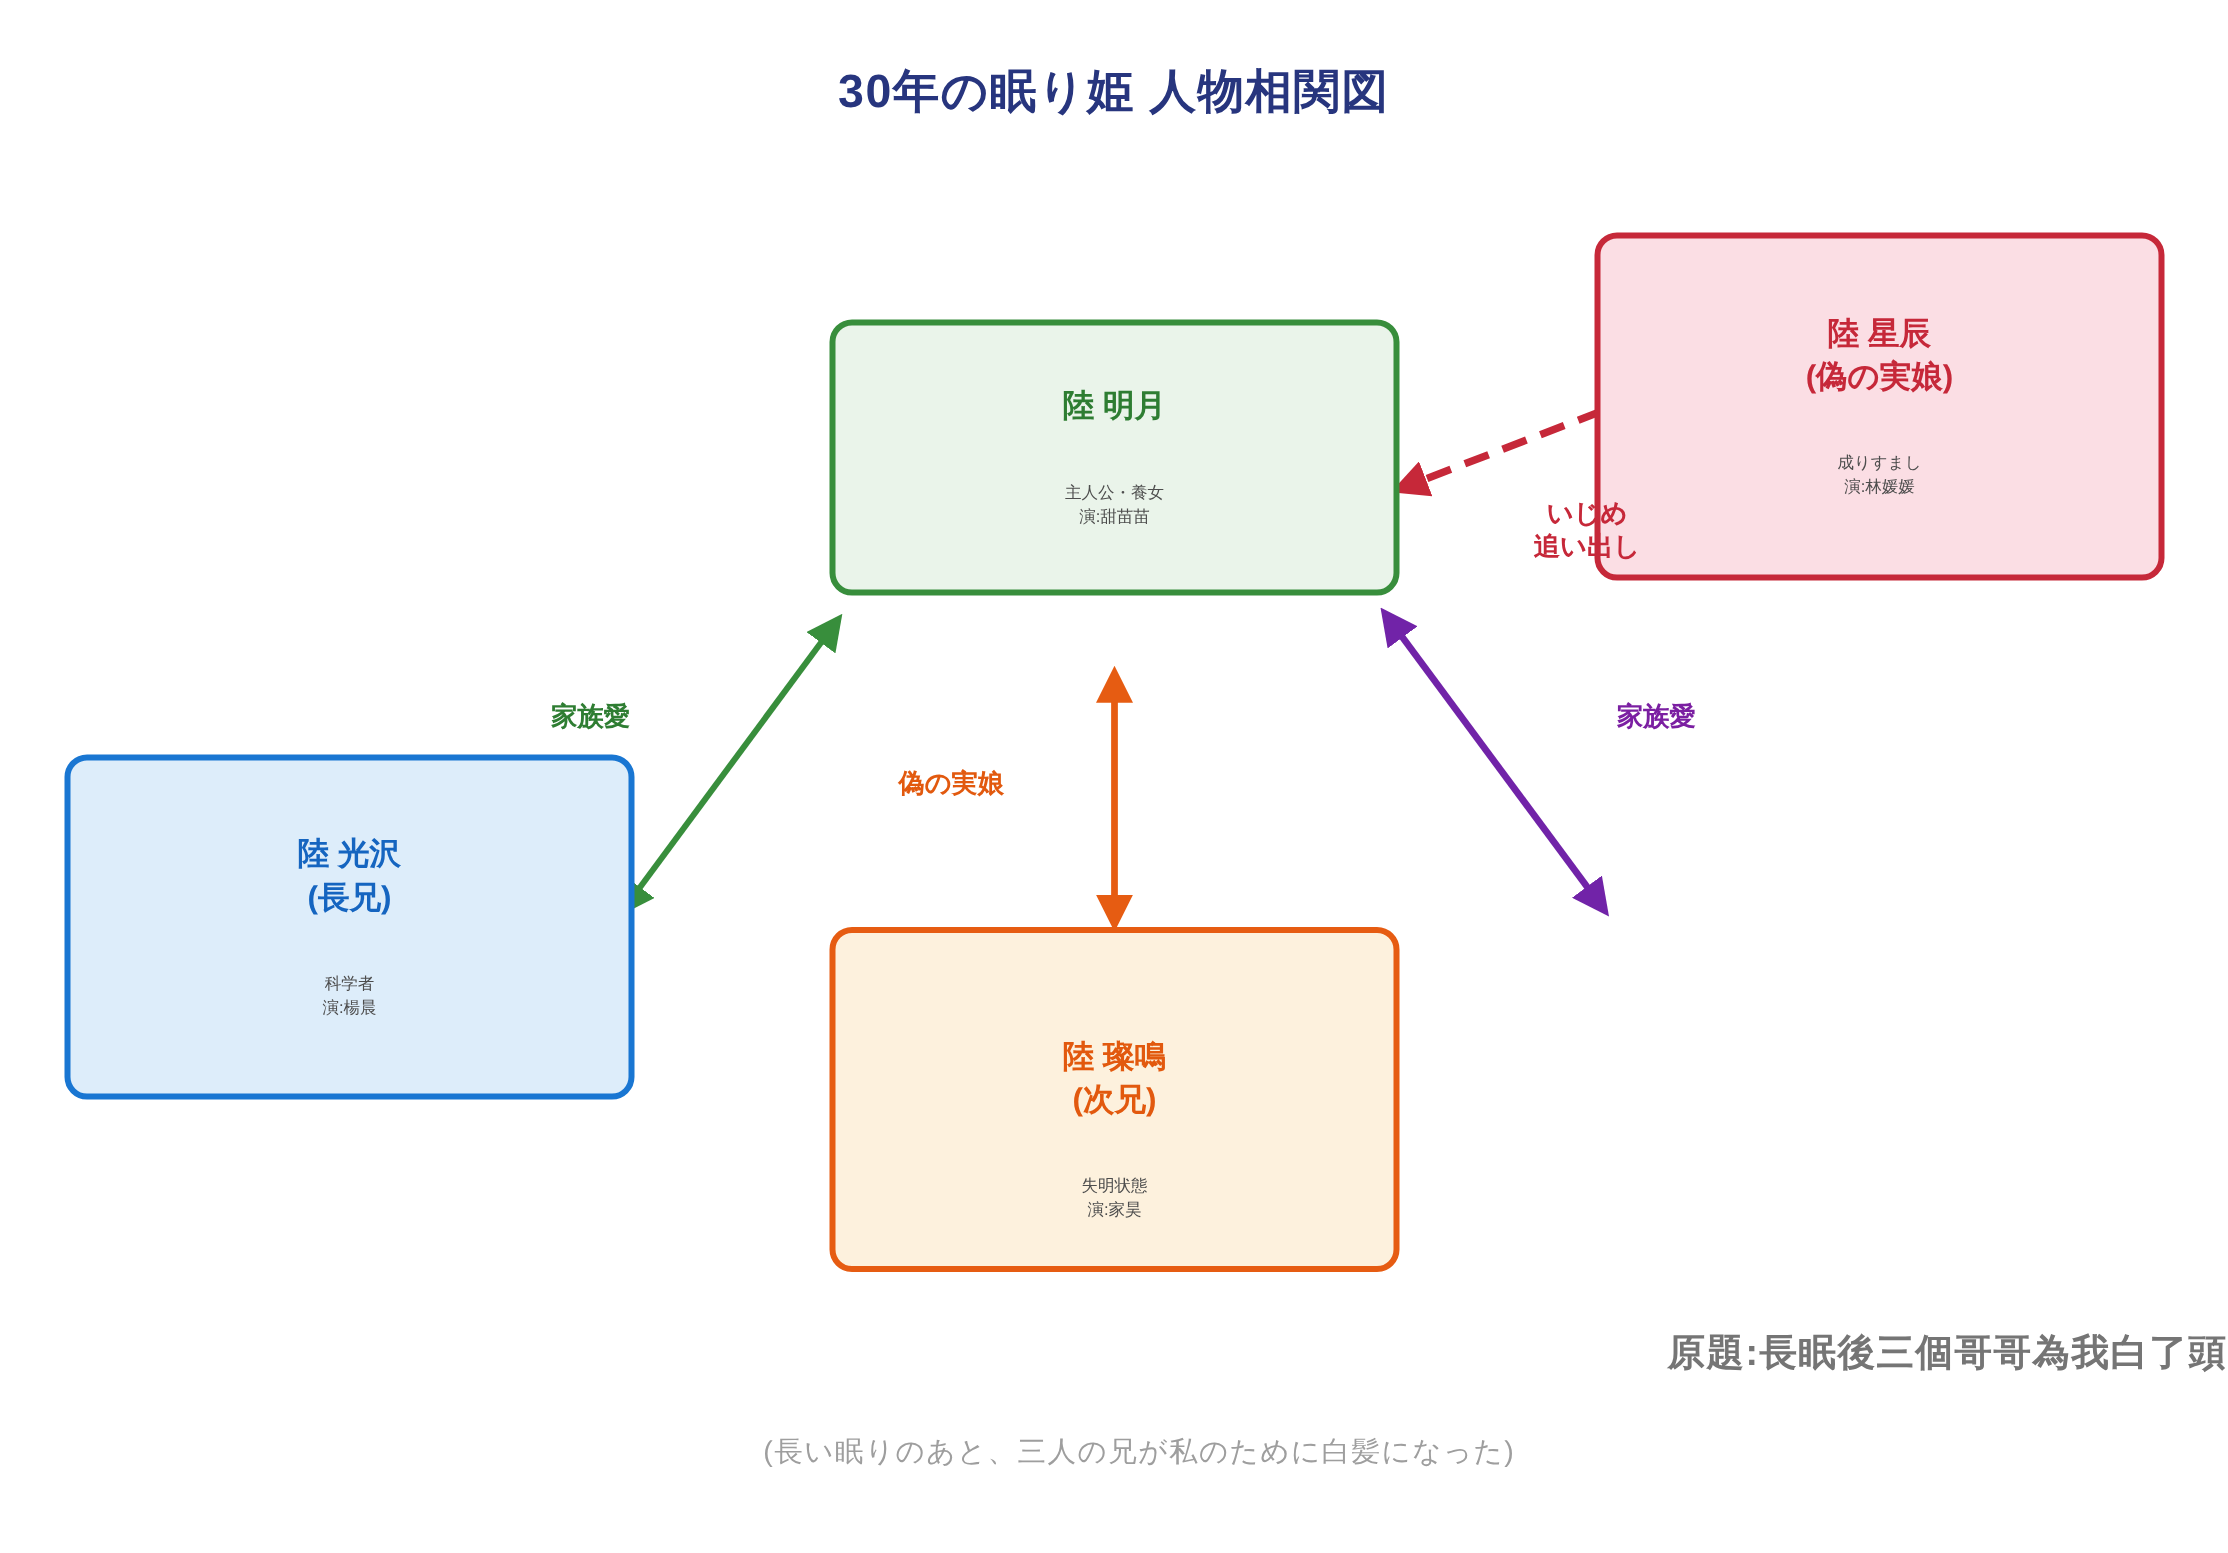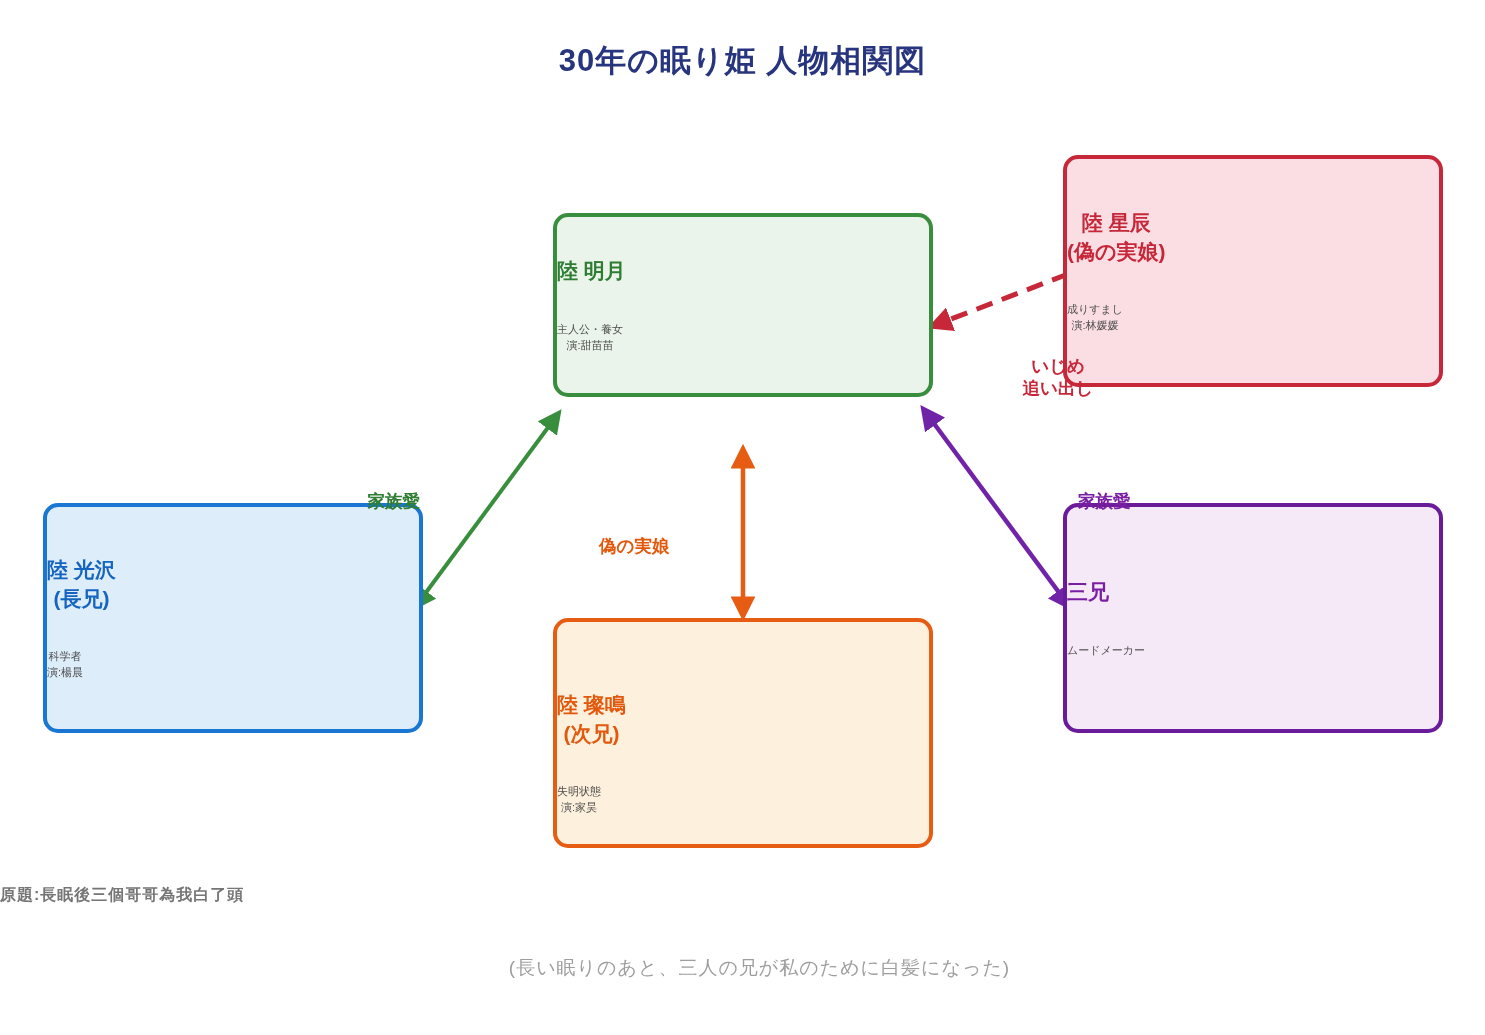--- a/index.html
+++ b/index.html
@@ -21,21 +21,21 @@
     font-size: 31px; font-weight: bold;
     letter-spacing: 1px;
     color: var(--title-color);
   }
   .node {
     position: absolute;
     box-sizing: border-box;
     border-radius: 15px;
     border: 4px solid;
     display: flex; flex-direction: column;
-    align-items: flex-start; justify-content: center;
+    align-items: center; justify-content: center;
     gap: 36px;
     text-align: center;
   }
   .node-name {
     font-size: 21px; font-weight: bold;
     line-height: 1.4;
     white-space: pre-line;
   }
   .node-sub {
     font-size: 11px;
@@ -72,33 +72,32 @@
   .fill-green  { fill: var(--green-border); }
   .fill-orange { fill: var(--orange-border); }
   .fill-purple { fill: var(--purple-arrow); }
   .fill-red    { fill: var(--red-border); }
 
   .edge-label {
     position: absolute;
     font-size: 17.5px; font-weight: bold;
     line-height: 1.25;
     white-space: pre-line;
-    margin-top: 24px;
   }
   .label-family-left  { left: 300px; top: 467px; width: 120px; text-align: right;
                         color: var(--green-text); }
   .label-cornea       { left: 599px; top: 512px; color: var(--orange-text); }
   .label-bully        { left: 1002px; top: 332px; width: 112px; text-align: center;
                         color: var(--red-text); }
   .label-family-right { left: 1078px; top: 467px; color: var(--purple-text); }
 
   .footer-original {
     position: absolute; top: 885px; left: 0; width: 100%;
-    text-align: left;
-    font-size: 16px; font-weight: bold;
+    text-align: right;
+    font-size: 25px; font-weight: bold;
     color: var(--footer1-color);
     letter-spacing: 1px;
   }
   .footer-translation {
     position: absolute; top: 955px; left: 17px; width: 100%;
     text-align: center;
     font-size: 19px;
     color: var(--footer2-color);
     letter-spacing: 1px;
   }
@@ -155,24 +154,20 @@
 演:楊晨</div>
   </div>
 
   <div class="node node-orange">
     <div class="node-name">陸 璨鳴
 (次兄)</div>
     <div class="node-sub">失明状態
 演:家昊</div>
   </div>
 
-  <div class="node node-purple">
-    <div class="node-name">三兄</div>
-    <div class="node-sub">ムードメーカー</div>
-  </div>
 
   <div class="edge-label label-family-left">家族愛</div>
   <div class="edge-label label-cornea">偽の実娘</div>
   <div class="edge-label label-bully">いじめ
 追い出し</div>
   <div class="edge-label label-family-right">家族愛</div>
 
   <div class="footer-original">原題:長眠後三個哥哥為我白了頭</div>
   <div class="footer-translation">(長い眠りのあと、三人の兄が私のために白髪になった)</div>
 

